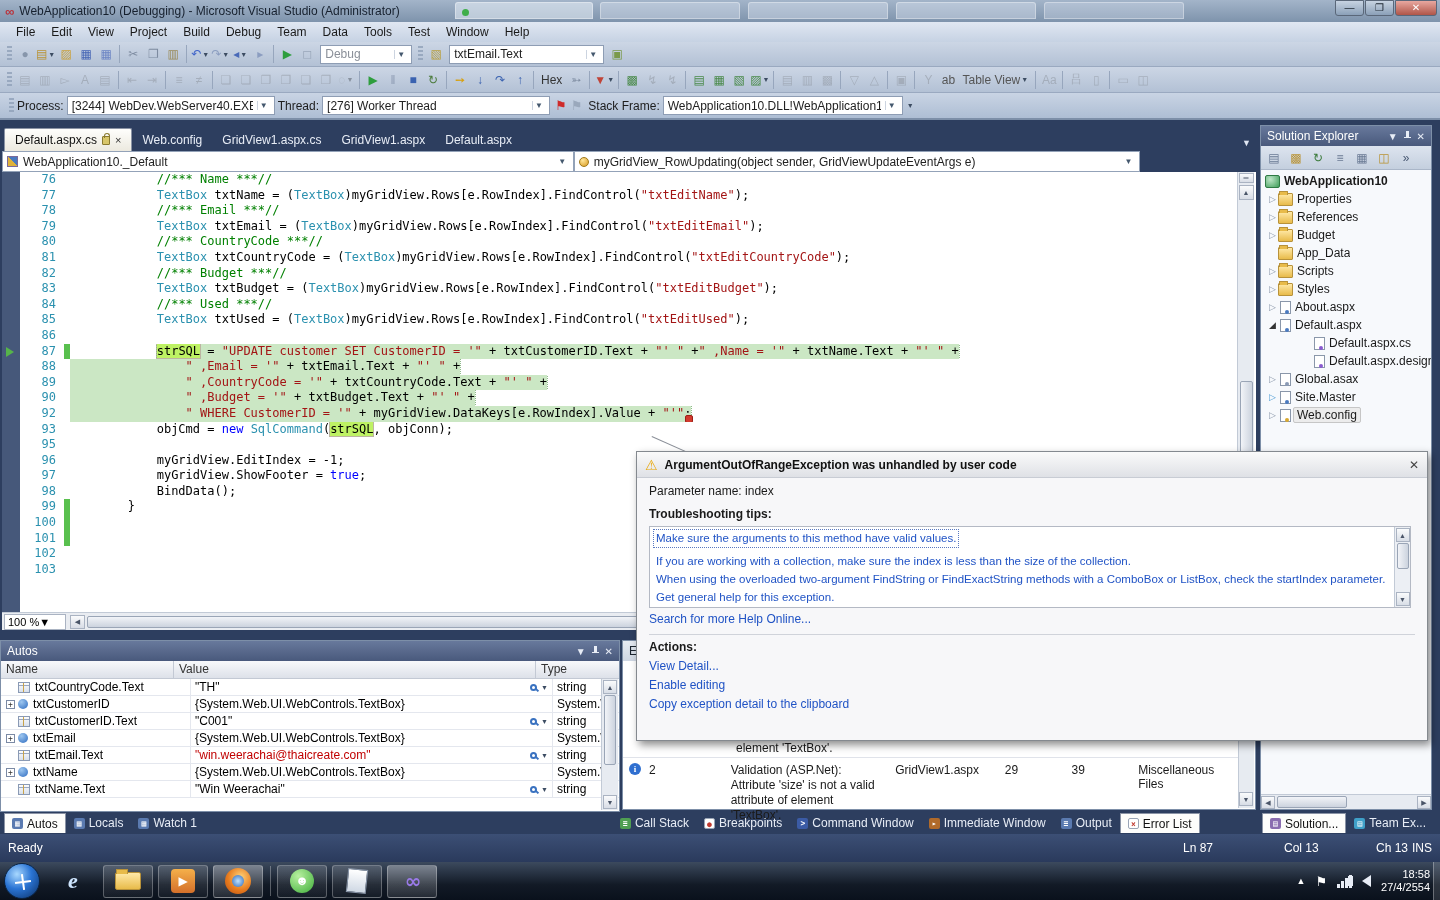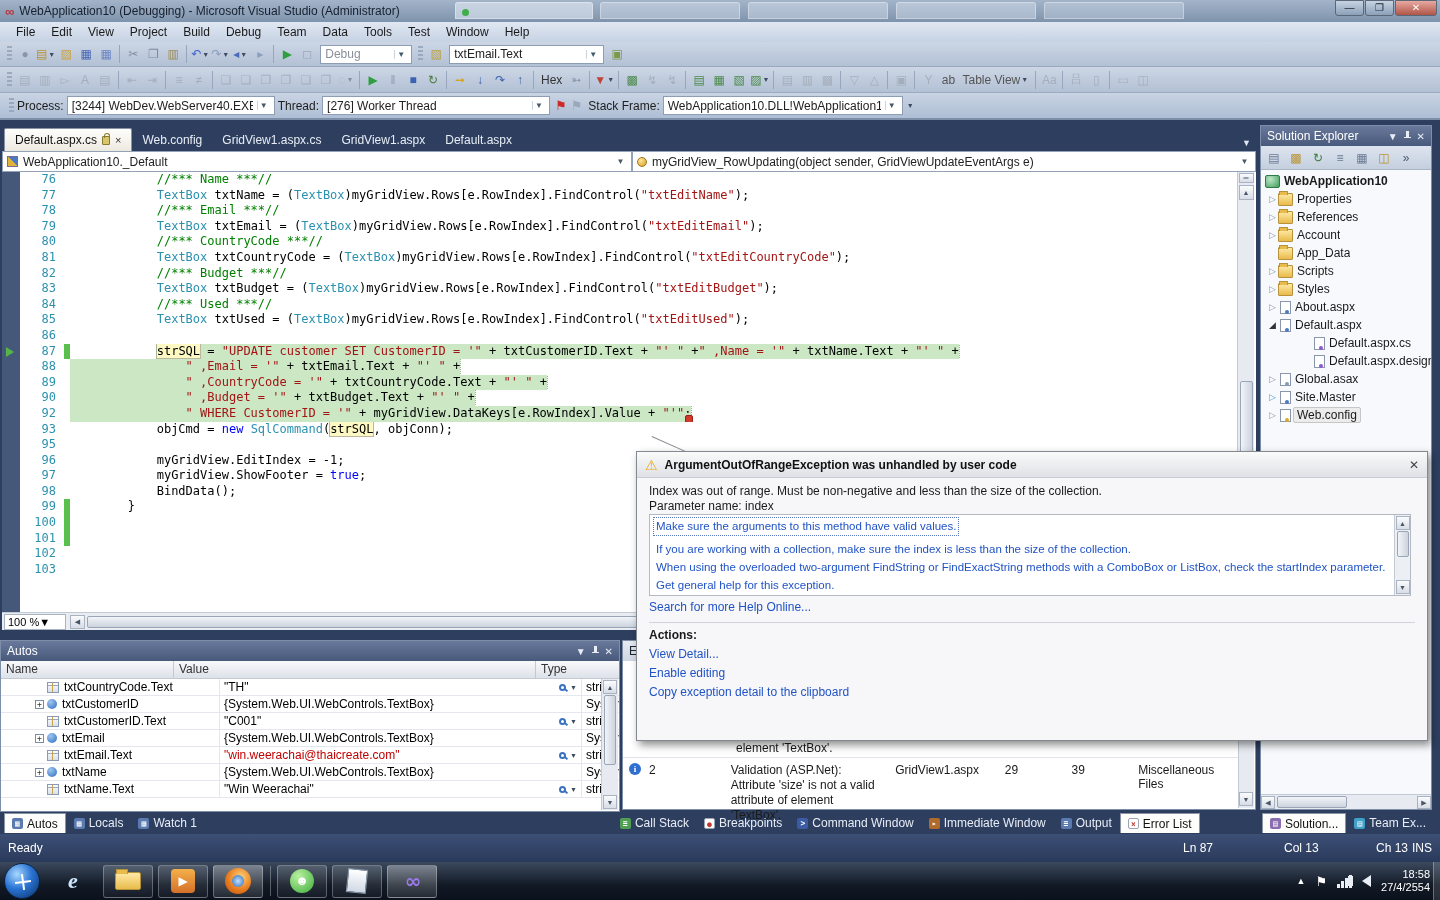--- a/index.html
+++ b/index.html
@@ -55,21 +55,21 @@
   .dtab{height:23px;padding:0 10px;color:#e8edf6;display:flex;align-items:center;gap:5px;font-size:12px;}
   .dtab.active{background:linear-gradient(#fefefc,#ece9df);color:#111;
     border:1px solid #8a93a5;border-bottom:none;border-radius:2px 2px 0 0;}
   .lock{width:8px;height:9px;border:1px solid #8a7a30;border-radius:1px;background:#d8c66a;position:relative;}
   .lock::before{content:"";position:absolute;top:-4px;left:1px;width:4px;height:4px;
     border:1px solid #8a7a30;border-bottom:none;border-radius:3px 3px 0 0;}
   .tabx{color:#333;font-size:11px;}
   .strip-dd{position:absolute;right:6px;bottom:6px;color:#dfe6f2;font-size:9px;}
 
   
-  .navbar{position:absolute;top:151px;left:2px;width:1254px;height:21px;display:flex;}
+  .navbar{position:absolute;top:151px;left:2px;width:1138px;height:21px;display:flex;}
   .navcombo{height:21px;background:#fff;border:1px solid #93a2b8;display:flex;align-items:center;
     padding:0 4px;font-size:12px;color:#222;}
   .navcombo .cdd{width:13px;text-align:center;color:#44586e;font-size:8px;margin-left:auto;}
   .ic-class{width:11px;height:11px;margin-right:5px;background:
     linear-gradient(45deg,#e0b23a 50%,#4a7ac0 50%);border:1px solid #7a6a9a;}
   .ic-event{width:10px;height:10px;margin-right:5px;border-radius:50%;
     background:radial-gradient(circle at 35% 30%,#ffe69a,#d89a20);border:1px solid #a07818;}
 
   
   .editor{position:absolute;top:172px;left:2px;width:1254px;height:440px;background:#fff;
@@ -79,21 +79,21 @@
     font-size:12px;white-space:pre;flex-shrink:0;}
   .cl.filler{flex:1;height:auto;}
   .mg{width:18px;background:#46587a;flex-shrink:0;position:relative;}
   .cur-arrow{position:absolute;left:4px;top:3px;width:0;height:0;
     border-left:8px solid #56b44a;border-top:5px solid transparent;border-bottom:5px solid transparent;}
   .ln{width:44px;color:#2b91af;text-align:right;padding-right:8px;flex-shrink:0;background:#fff;}
   .chg{width:6px;flex-shrink:0;background:#fff;}
   .chg.on{background:#59c04e;}
   .ct{flex:1;color:#000;overflow:hidden;}
   .p{color:#000;} .c{color:#008000;} .k{color:#0000ff;} .t{color:#2b91af;} .s{color:#a31515;}
-  .sym{background:#fef9c3;outline:1px solid #bcb5a2;}
+  .sym{background:#bef264;outline:1px solid #bcb5a2;}
   .hl{background:#cbe7c4;outline:1px dotted #8fba8a;display:inline-block;}
   .errmark{display:inline-block;width:8px;height:8px;background:#d23a2e;border-radius:2px;
     margin-left:-6px;vertical-align:-6px;border:1px solid #9c1f16;}
   .vscroll{position:absolute;top:172px;left:1237px;width:17px;height:440px;background:#e7ebf1;
     border-left:1px solid #c2cad6;display:flex;flex-direction:column;align-items:center;}
   .sbtn{width:15px;height:15px;background:linear-gradient(#fafbfc,#d8dde6);border:1px solid #aab3c2;
     font-size:7px;color:#4a5568;text-align:center;line-height:13px;margin:1px 0;}
   .sthumb{width:13px;background:linear-gradient(90deg,#f2f4f8,#ccd3de);border:1px solid #9aa5b6;border-radius:2px;}
   .ed-bottom{position:absolute;top:612px;left:2px;width:1254px;height:18px;background:#e9ecf1;
     border-top:1px solid #c2cad6;display:flex;align-items:center;}
@@ -111,21 +111,21 @@
     box-shadow:3px 2px 0 -1px #e8edf6;}
 
   
   .autos{position:absolute;top:640px;left:0;width:620px;height:172px;background:#fff;
     border:1px solid #7d8fa8;}
   .grid-head{height:18px;display:flex;background:linear-gradient(#f8f9fb,#dde1e9);
     border-bottom:1px solid #c3c9d4;color:#333;}
   .gh{padding:1px 5px;border-right:1px solid #c3c9d4;}
   .arow{height:17px;display:flex;border-bottom:1px solid #e4e7ee;align-items:center;font-size:12px;}
   .acell-name{width:190px;display:flex;align-items:center;overflow:hidden;flex-shrink:0;
-    border-right:1px solid #e4e7ee;height:100%;margin-left:29px;}
+    border-right:1px solid #e4e7ee;height:100%;}
   .acell-val{width:362px;display:flex;align-items:center;overflow:hidden;flex-shrink:0;
     border-right:1px solid #e4e7ee;height:100%;padding:0 4px;}
   .acell-type{flex:1;overflow:hidden;white-space:nowrap;padding:0 4px;}
   .red{color:#c00000;}
   .expbox{width:9px;height:9px;border:1px solid #7b8aa5;background:#fff;font:8px/8px "DejaVu Sans Mono",monospace;
     text-align:center;color:#333;margin:0 3px 0 5px;flex-shrink:0;}
   .noexp{width:17px;flex-shrink:0;}
   .ic-prop{width:10px;height:10px;border-radius:50%;flex-shrink:0;
     background:radial-gradient(circle at 35% 30%,#9ec7f0,#2d6bc0);margin-right:5px;}
   .ic-field{width:12px;height:11px;border:1px solid #8a9ab5;flex-shrink:0;margin-right:5px;
@@ -661,21 +661,21 @@
         <span class="tlabel">Properties</span>
       </div>
       <div class="trow" style="padding-left: 6px;">
         <span class="texp">▷</span>
         <span class="tico tico-folder"></span>
         <span class="tlabel">References</span>
       </div>
       <div class="trow" style="padding-left: 6px;">
         <span class="texp">▷</span>
         <span class="tico tico-folder"></span>
-        <span class="tlabel">Account</span>
+        <span class="tlabel">Budget</span>
       </div>
       <div class="trow" style="padding-left: 6px;">
         <span class="texp"></span>
         <span class="tico tico-folder"></span>
         <span class="tlabel">App_Data</span>
       </div>
       <div class="trow" style="padding-left: 6px;">
         <span class="texp">▷</span>
         <span class="tico tico-folder"></span>
         <span class="tlabel">Scripts</span>
@@ -729,22 +729,22 @@
 </div>
 
 <div class="connector"></div>
 <div class="exdlg">
   <div class="exhead">
     <span class="warn">⚠</span>
     <b>ArgumentOutOfRangeException was unhandled by user code</b>
     <span class="exclose">✕</span>
   </div>
   <div class="exbody">
-    <div>Index was out of range. Must be non-negative and less than the size of the collection.</div>
     <div>Parameter name: index</div>
+    <div class="exlabel">Troubleshooting tips:</div>
     <div class="tipsbox" id="tipsBox">
       
     <div class="tiplink focus">Make sure the arguments to this method have valid values.</div><div class="tiplink">If you are working with a collection, make sure the index is less than the size of the collection.</div><div class="tiplink">When using the overloaded two-argument FindString or FindExactString methods with a ComboBox or ListBox, check the startIndex parameter.</div><div class="tiplink">Get general help for this exception.</div><div class="tipsb">
         <div class="sbtn" style="width:14px;height:14px;">▲</div>
         <div class="sthumb" style="height:26px;width:12px;"></div>
         <div class="sbtn" style="width:14px;height:14px;margin-top:auto;">▼</div>
       </div></div>
     <div class="alink">Search for more Help Online...</div>
     <div class="exsep"></div>
     <div class="exlabel" style="margin-top:2px;">Actions:</div>

